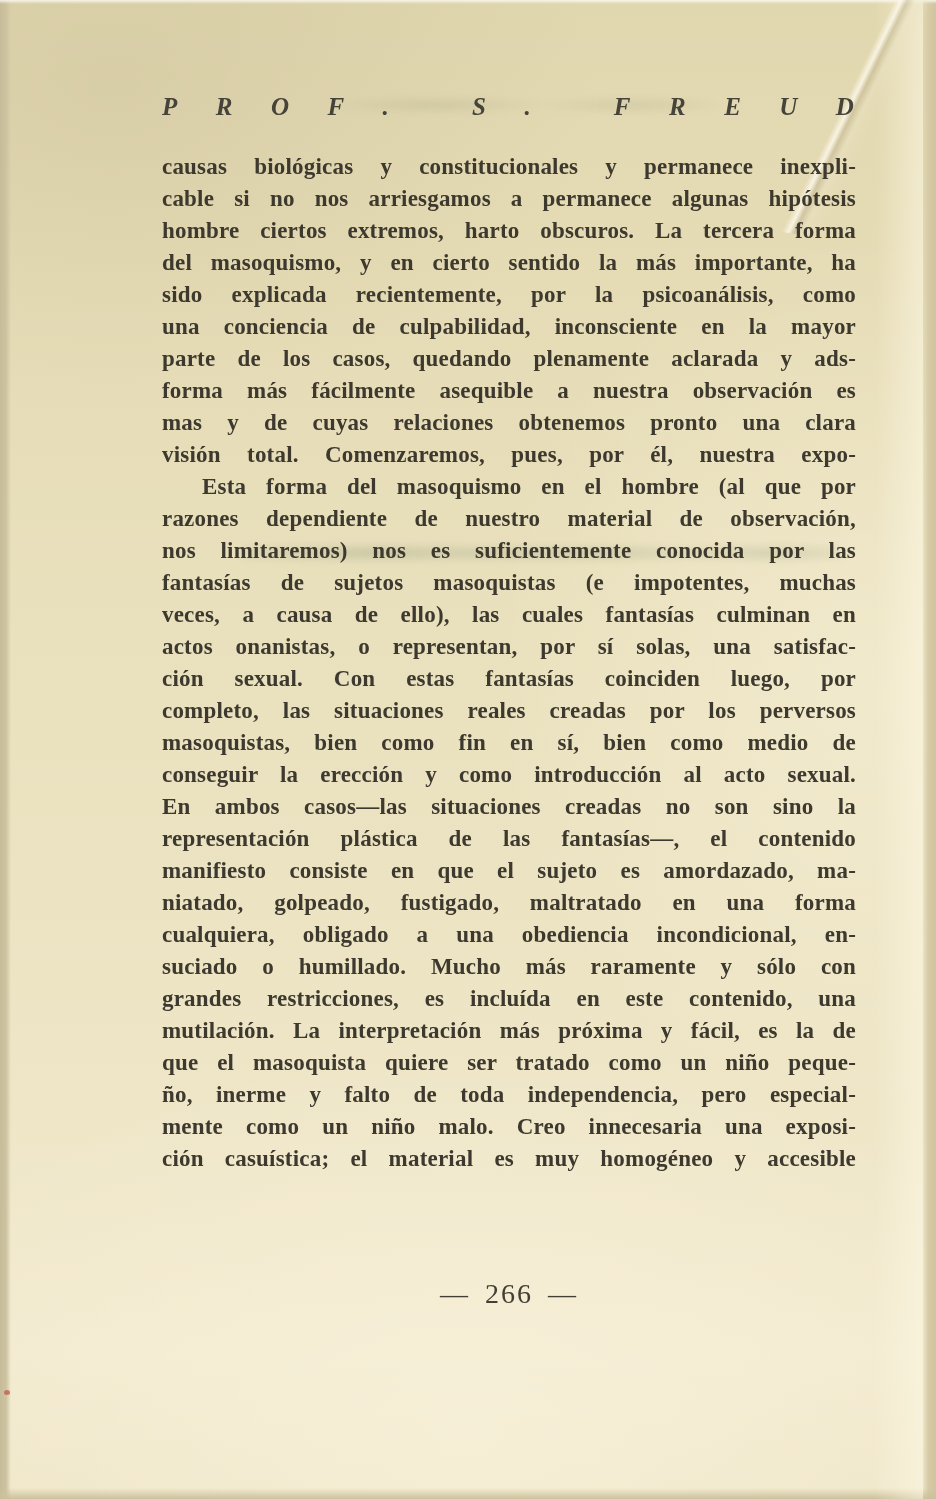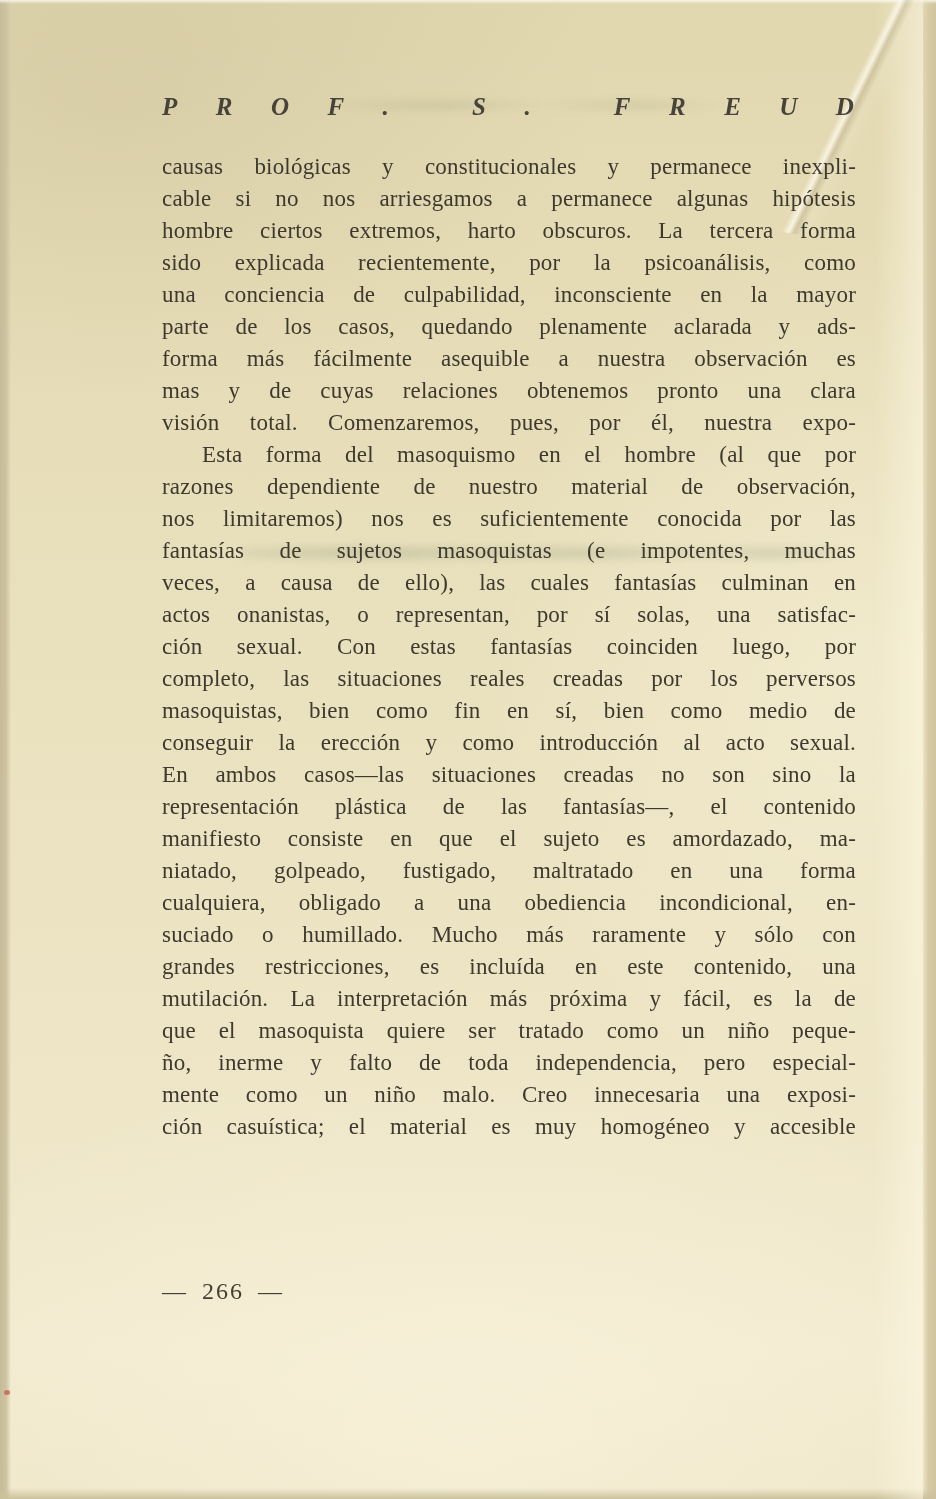--- a/index.html
+++ b/index.html
@@ -53,28 +53,29 @@
     position: absolute; left: 162px; top: 93px; width: 692px; height: 30px;
     display: flex; justify-content: space-between; align-items: baseline;
     font-style: italic; font-weight: bold; font-size: 25px; color: #46433a;
   }
   .running-header span { white-space: pre; }
   
   .text-block {
     position: absolute; left: 162px; top: 151px; width: 694px;
     font-size: 23px; line-height: 32px; color: #3d392f;
     letter-spacing: 0.2px;
+    font-weight: bold;
   }
   .line { text-align: justify; text-align-last: justify; text-justify: inter-word;
           height: 32px; overflow: hidden; }
   .line.indent { text-indent: 40px; }
   .line.short-last { text-align: left; text-align-last: left; }
   .page-number {
     position: absolute; left: 162px; top: 1278px; width: 694px;
-    font-size: 24px; color: #433f35; letter-spacing: 2px;
+    text-align: center; font-size: 28px; color: #433f35; letter-spacing: 2px;
     word-spacing: 6px;
   }
 </style>
 </head>
 <body>
 
 <div class="scan">
   <div class="edge edge-left"></div>
   <div class="edge edge-right"></div>
   <div class="edge edge-bottom"></div>
@@ -100,20 +101,21 @@
       <span>E</span>
       <span>U</span>
       <span>D</span>
     </header>
 
   <main class="text-block">
       <div class="paragraph">
         <div class="line">causas biológicas y constitucionales y permanece inexpli-</div>
         <div class="line">cable si no nos arriesgamos a permanece algunas hipótesis</div>
         <div class="line">hombre ciertos extremos, harto obscuros. La tercera forma</div>
+        <div class="line">del masoquismo, y en cierto sentido la más importante, ha</div>
         <div class="line">sido explicada recientemente, por la psicoanálisis, como</div>
         <div class="line">una conciencia de culpabilidad, inconsciente en la mayor</div>
         <div class="line">parte de los casos, quedando plenamente aclarada y ads-</div>
         <div class="line">forma más fácilmente asequible a nuestra observación es</div>
         <div class="line">mas y de cuyas relaciones obtenemos pronto una clara</div>
         <div class="line">visión total. Comenzaremos, pues, por él, nuestra expo-</div>
       </div>
       <div class="paragraph">
         <div class="line indent">Esta forma del masoquismo en el hombre (al que por</div>
         <div class="line">razones dependiente de nuestro material de observación,</div>

